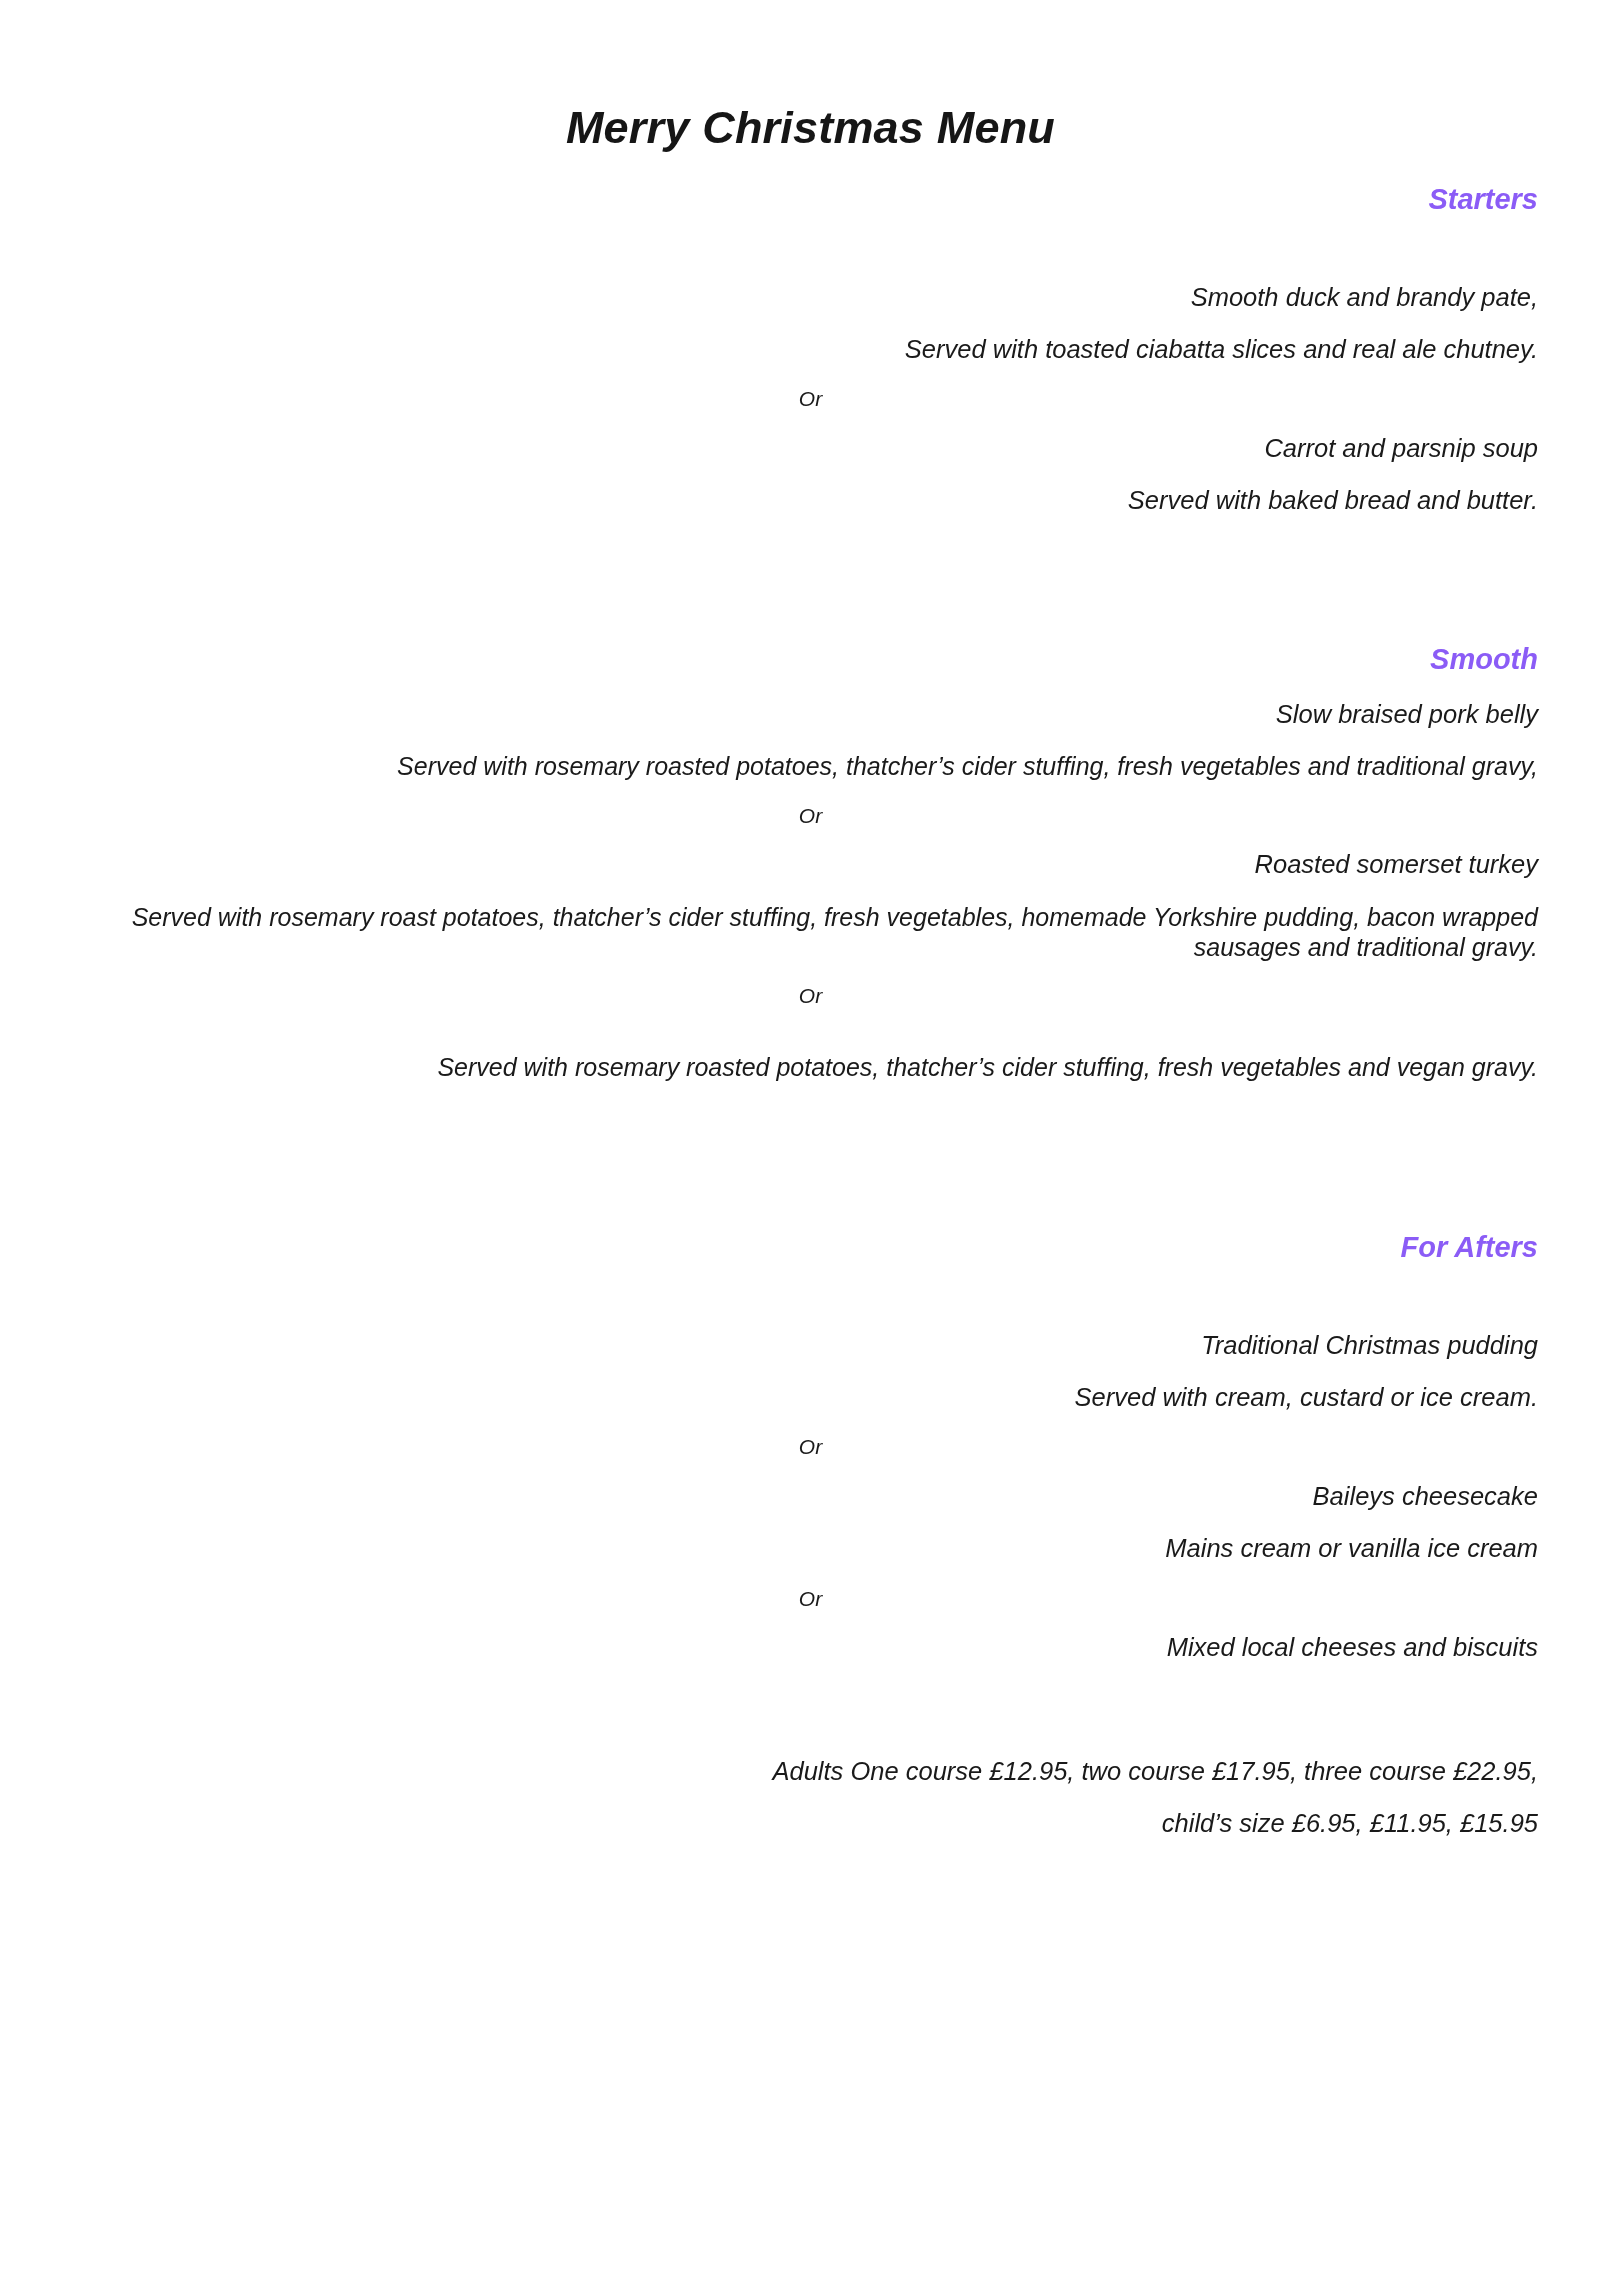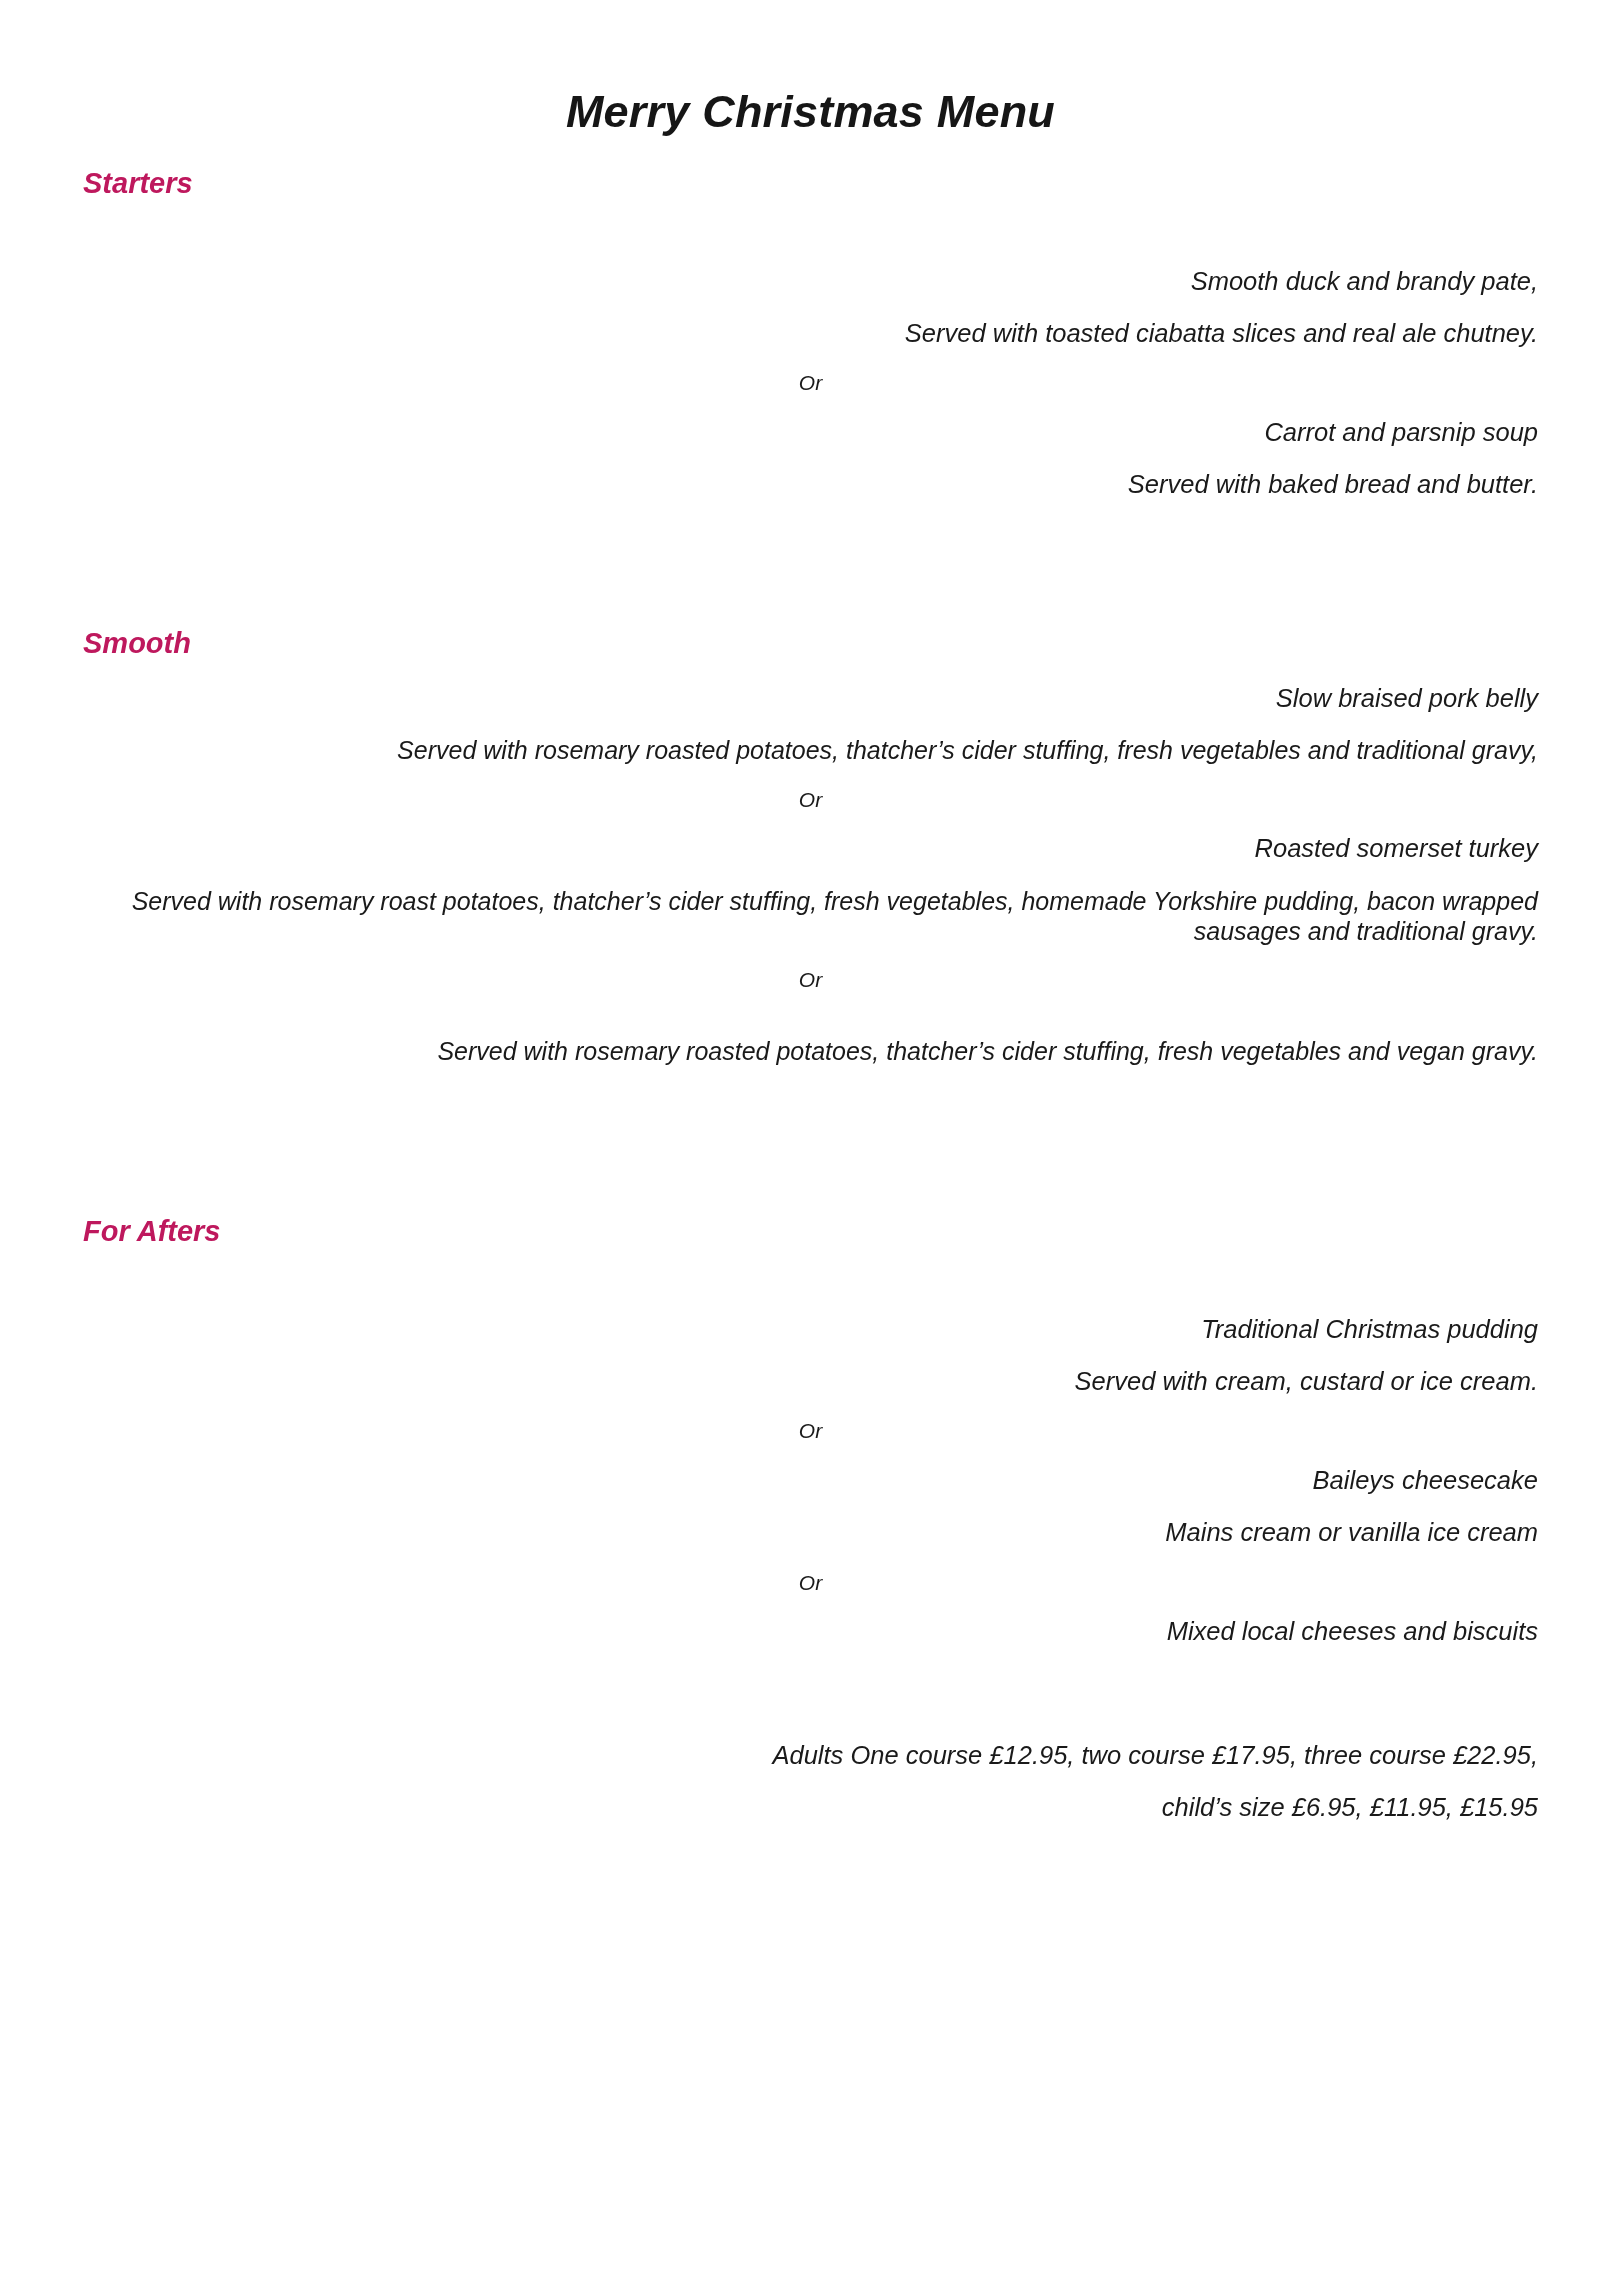--- a/index.html
+++ b/index.html
@@ -5,46 +5,46 @@
   html, body {
     margin: 0;
     padding: 0;
     background: #ffffff;
   }
   .page {
     position: relative;
     width: 1621px;
     height: 2042px;
     background: #ffffff;
-    margin: 0 auto;
+    margin: 16px auto;
     box-sizing: border-box;
     padding: 0 83px;
     font-family: "Liberation Sans", "DejaVu Sans", sans-serif;
     color: #1a1a1a;
     overflow: hidden;
   }
   .doc-title {
     text-align: center;
     font-size: 45px;
     font-weight: bold;
     font-style: italic;
     letter-spacing: 0.2px;
     margin: 0;
     padding-top: 86px;
     line-height: 1.15;
     color: #161616;
   }
   .section-heading {
-    text-align: left;
+    text-align: right;
     font-size: 29px;
     font-weight: bold;
     font-style: italic;
     margin: 0;
     line-height: 1.2;
-    color: #be185d;
+    color: #8b5cf6;
   }
   .heading-starters { padding-top: 28px; }
   .heading-mains    { padding-top: 0; }
   .heading-afters   { padding-top: 0; }
 
   .line {
     text-align: right;
     font-size: 25.5px;
     font-style: italic;
     line-height: 1.2;

